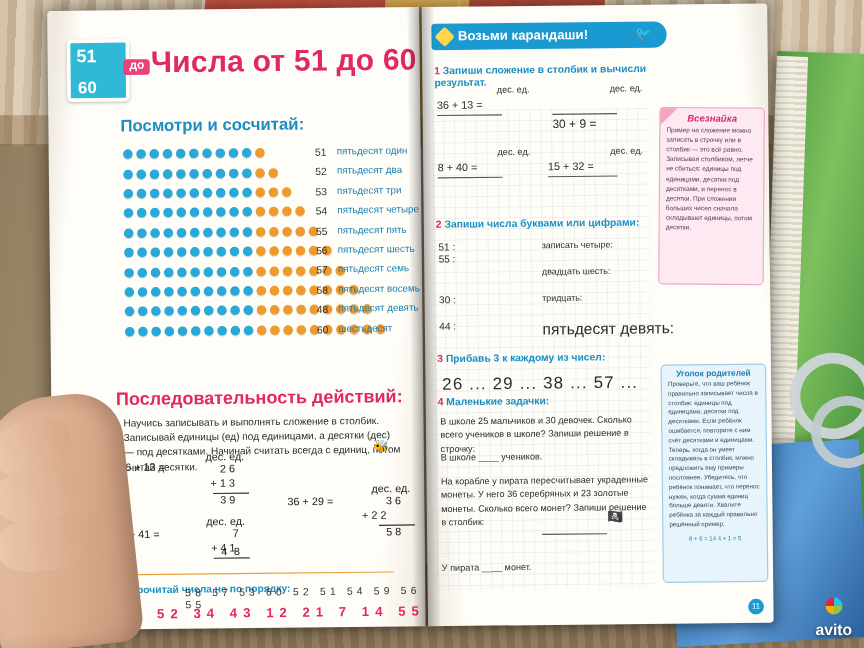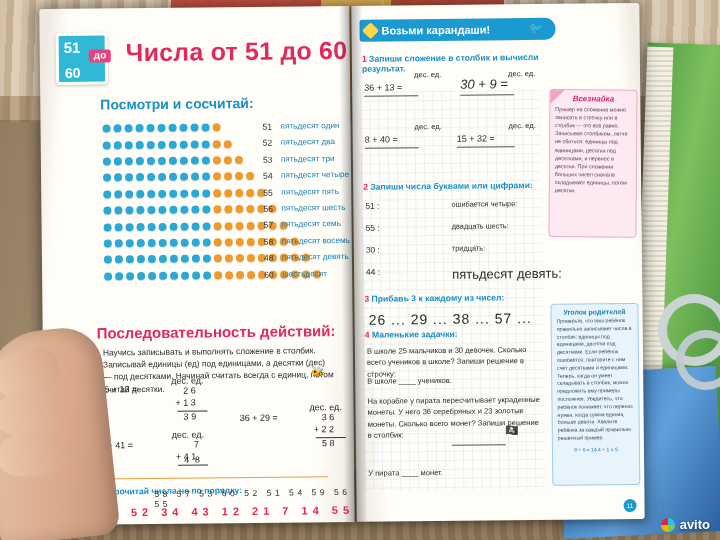--- a/index.html
+++ b/index.html
@@ -114,21 +114,21 @@
 
   
   .badge{
     position:absolute;left:16px;top:24px;width:52px;height:52px;
     background:#2fb9d6;border:3px solid #fff;border-radius:4px;
     box-shadow:0 1px 3px rgba(0,0,0,.25);
     color:#fff;font-weight:bold;font-size:14px;text-align:center;line-height:1.05;
     padding-top:3px;box-sizing:border-box;
   }
   .badge .b-do{
-    position:absolute;left:30px;top:14px;background:#e8417b;color:#fff;
+    position:absolute;left:44px;top:14px;background:#e8417b;color:#fff;
     font-size:10px;padding:1px 5px;border-radius:3px;
   }
   .badge .b-lo{position:absolute;left:6px;top:30px;font-size:14px;}
   .badge .b-hi{position:absolute;left:5px;top:4px;font-size:15px;}
 
   .main-title{
     position:absolute;left:86px;top:30px;
     color:#e0295f;font-size:25px;font-weight:bold;letter-spacing:.2px;
     white-space:nowrap;
   }
@@ -207,21 +207,21 @@
   }
   .pagenum{
     position:absolute;right:8px;bottom:7px;width:13px;height:13px;border-radius:50%;
     background:#1b9ad1;color:#fff;font-size:6.5px;text-align:center;line-height:13px;
   }
   .bee{position:absolute;font-size:11px;}
 
   
   .avito{
     position:absolute;right:10px;bottom:8px;color:#fff;font-size:13px;font-weight:bold;
-    text-shadow:0 1px 3px rgba(0,0,0,.6);display:flex;align-items:center;gap:5px;
+    text-shadow:0 1px 3px rgba(0,0,0,.6);display:flex;align-items:center;gap:5px;flex-direction:column;
   }
   .avito .logo{
     width:14px;height:14px;border-radius:50%;
     background:conic-gradient(#2fc2e0 0 25%,#8ec641 0 50%,#f2b600 0 75%,#e5213f 0 100%);
     display:inline-block;
   }
 </style>
 </head>
 <body>
 
@@ -476,21 +476,21 @@
       <div class="colmath" style="left:56px;top:376px;">26 + 13 =</div>
       <div class="colmath" style="left:128px;top:368px;">дес. ед.</div>
       <div class="colmath" style="left:140px;top:378px;">2  6</div>
       <div class="colmath" style="left:132px;top:390px;">+ 1  3</div>
       <div class="line" style="position:absolute;left:134px;top:403px;width:30px;border-top:1px solid #333;"></div>
       <div class="colmath" style="left:140px;top:404px;">3  9</div>
 
       <div class="colmath" style="left:196px;top:406px;">36 + 29 =</div>
       <div class="colmath" style="left:266px;top:396px;">дес. ед.</div>
       <div class="colmath" style="left:278px;top:406px;">3  6</div>
-      <div class="colmath" style="left:270px;top:418px;">+ 2  2</div>
+      <div class="colmath" style="left:258px;top:418px;">+ 2  2</div>
       <div style="position:absolute;left:272px;top:431px;width:30px;border-top:1px solid #333;"></div>
       <div class="colmath" style="left:278px;top:432px;">5  8</div>
 
       <div class="colmath" style="left:56px;top:432px;">7 + 41 =</div>
       <div class="colmath" style="left:128px;top:422px;">дес. ед.</div>
       <div class="colmath" style="left:150px;top:432px;">7</div>
       <div class="colmath" style="left:132px;top:444px;">+ 4  1</div>
       <div style="position:absolute;left:134px;top:457px;width:30px;border-top:1px solid #333;"></div>
       <div class="colmath" style="left:140px;top:448px;font-family:Liberation Mono, monospace;">4  8</div>
 
@@ -513,38 +513,38 @@
       </div>
       <div class="bee" style="left:178px;top:18px;">🐦</div>
 
       <div class="rp-h" style="left:10px;top:48px;width:178px;">
         <span class="task-num">1</span>
         <span>Запиши сложение в столбик и вычисли результат.</span>
       </div>
       <div class="rp-t" style="left:62px;top:64px;">дес. ед.</div>
       <div class="rp-t" style="left:156px;top:64px;">дес. ед.</div>
       <div class="rp-t" style="left:12px;top:76px;font-size:9px;">36 + 13 =</div>
-      <div class="rp-t" style="left:108px;top:70px;font-size:13px;font-style:italic;">30 + 9 =</div>
+      <div class="rp-t" style="left:108px;top:92px;font-size:10px;">30 + 9 =</div>
       <div class="rp-t" style="left:62px;top:116px;">дес. ед.</div>
       <div class="rp-t" style="left:156px;top:116px;">дес. ед.</div>
       <div class="rp-t" style="left:12px;top:128px;font-size:9px;">8 + 40 =</div>
       <div class="rp-t" style="left:104px;top:128px;font-size:9px;">15 + 32 =</div>
 
       <div style="position:absolute;left:12px;top:90px;width:54px;border-top:1px solid #555;"></div>
       <div style="position:absolute;left:108px;top:90px;width:54px;border-top:1px solid #555;"></div>
       <div style="position:absolute;left:12px;top:142px;width:54px;border-top:1px solid #555;"></div>
       <div style="position:absolute;left:104px;top:142px;width:58px;border-top:1px solid #555;"></div>
 
       <div class="rp-h" style="left:10px;top:176px;width:178px;">
         <span class="task-num">2</span>
         <span>Запиши числа буквами или цифрами:</span>
       </div>
       <div class="rp-t" style="left:12px;top:194px;font-size:8.4px;">51 :</div>
-      <div class="rp-t" style="left:98px;top:194px;font-size:7.4px;">ошибается четыре:</div>
-      <div class="rp-t" style="left:12px;top:216px;font-size:8.4px;text-align:right;">55 :</div>
+      <div class="rp-t" style="left:98px;top:194px;font-size:7.4px;">записать четыре:</div>
+      <div class="rp-t" style="left:12px;top:204px;font-size:8.4px;text-align:right;">55 :</div>
       <div class="rp-t" style="left:98px;top:216px;font-size:7.4px;">двадцать шесть:</div>
       <div class="rp-t" style="left:12px;top:238px;font-size:8.4px;">30 :</div>
       <div class="rp-t" style="left:98px;top:238px;font-size:7.4px;">тридцать:</div>
       <div class="rp-t" style="left:12px;top:260px;font-size:8.4px;">44 :</div>
       <div class="rp-t" style="left:98px;top:260px;font-size:13px;">пятьдесят девять:</div>
 
       <div class="rp-h" style="left:10px;top:288px;width:178px;">
         <span class="task-num">3</span>
         <span>Прибавь 3 к каждому из чисел:</span>
       </div>

